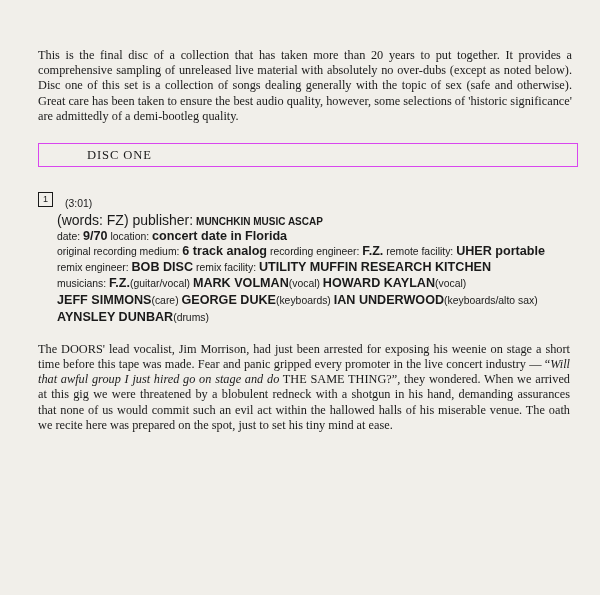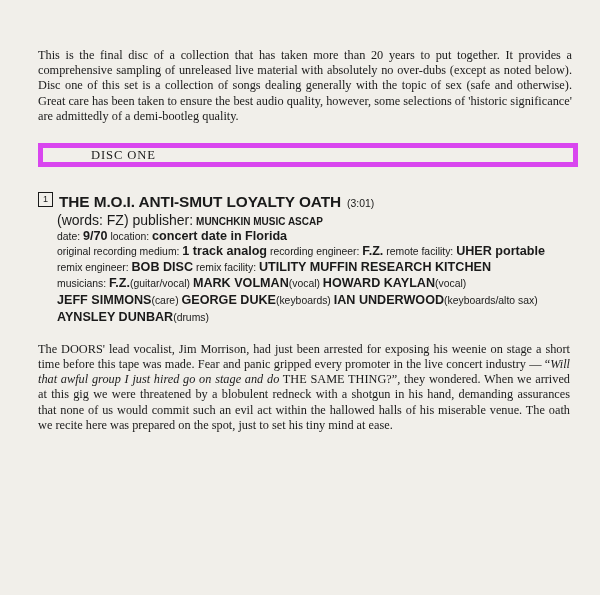--- a/index.html
+++ b/index.html
@@ -23,21 +23,21 @@
   }
   .intro {
     font-size: 12.3px;
     line-height: 15.2px;
     text-align: justify;
     margin: 0 0 0 0;
     padding-right: 6px;
   }
   .disc-bar {
     margin-top: 19px;
-    border: 5px solid #d946ef;
+    border: 1px solid #d946ef;
     height: 24px;
     box-sizing: border-box;
     display: flex;
     align-items: center;
     width: 540px;
   }
   .disc-bar .disc-label {
     font-size: 12.6px;
     letter-spacing: 0.9px;
     font-weight: normal;
@@ -116,42 +116,41 @@
 <div class="page">
 
   <p class="intro">This is the final disc of a collection that has taken more than 20 years to put together.  It provides a comprehensive sampling of unreleased live material with absolutely no over-dubs (except as noted below).  Disc one of this set is a collection of songs dealing generally with the topic of sex (safe and otherwise).  Great care has been taken to ensure the best audio quality, however, some selections of 'historic significance' are admittedly of a demi-bootleg quality.</p>
 
   <div class="disc-bar">
     <span class="disc-label">DISC ONE</span>
   </div>
 
   <div class="track-head">
     <span class="track-num">1</span>
-    <span class="track-title">THE M.O.I. ANTI-SMUT LOYALTY OATH</span>
     <span class="track-time">(3:01)</span>
   </div>
 
   <div class="credits">
 
     <div class="line">
       <span class="lbl" style="font-size:14px">(words:  FZ)   publisher:</span>
       <span class="val" style="font-size:10px">MUNCHKIN MUSIC ASCAP</span>
     </div>
 
 
     <div class="line">
       <span class="lbl">date:</span>
       <span class="big">9/70</span>
       <span class="lbl">location:</span>
       <span class="big">concert date in Florida</span>
     </div>
 
     <div class="line">
       <span class="lbl">original recording medium:</span>
-      <span class="big">1 track analog</span>
+      <span class="big">6 track analog</span>
       <span class="lbl">recording engineer:</span>
       <span class="big">F.Z.</span>
       <span class="lbl">remote facility:</span>
       <span class="big">UHER portable</span>
     </div>
 
     <div class="line">
       <span class="lbl">remix engineer:</span>
       <span class="big">BOB DISC</span>
       <span class="lbl">remix facility:</span>

